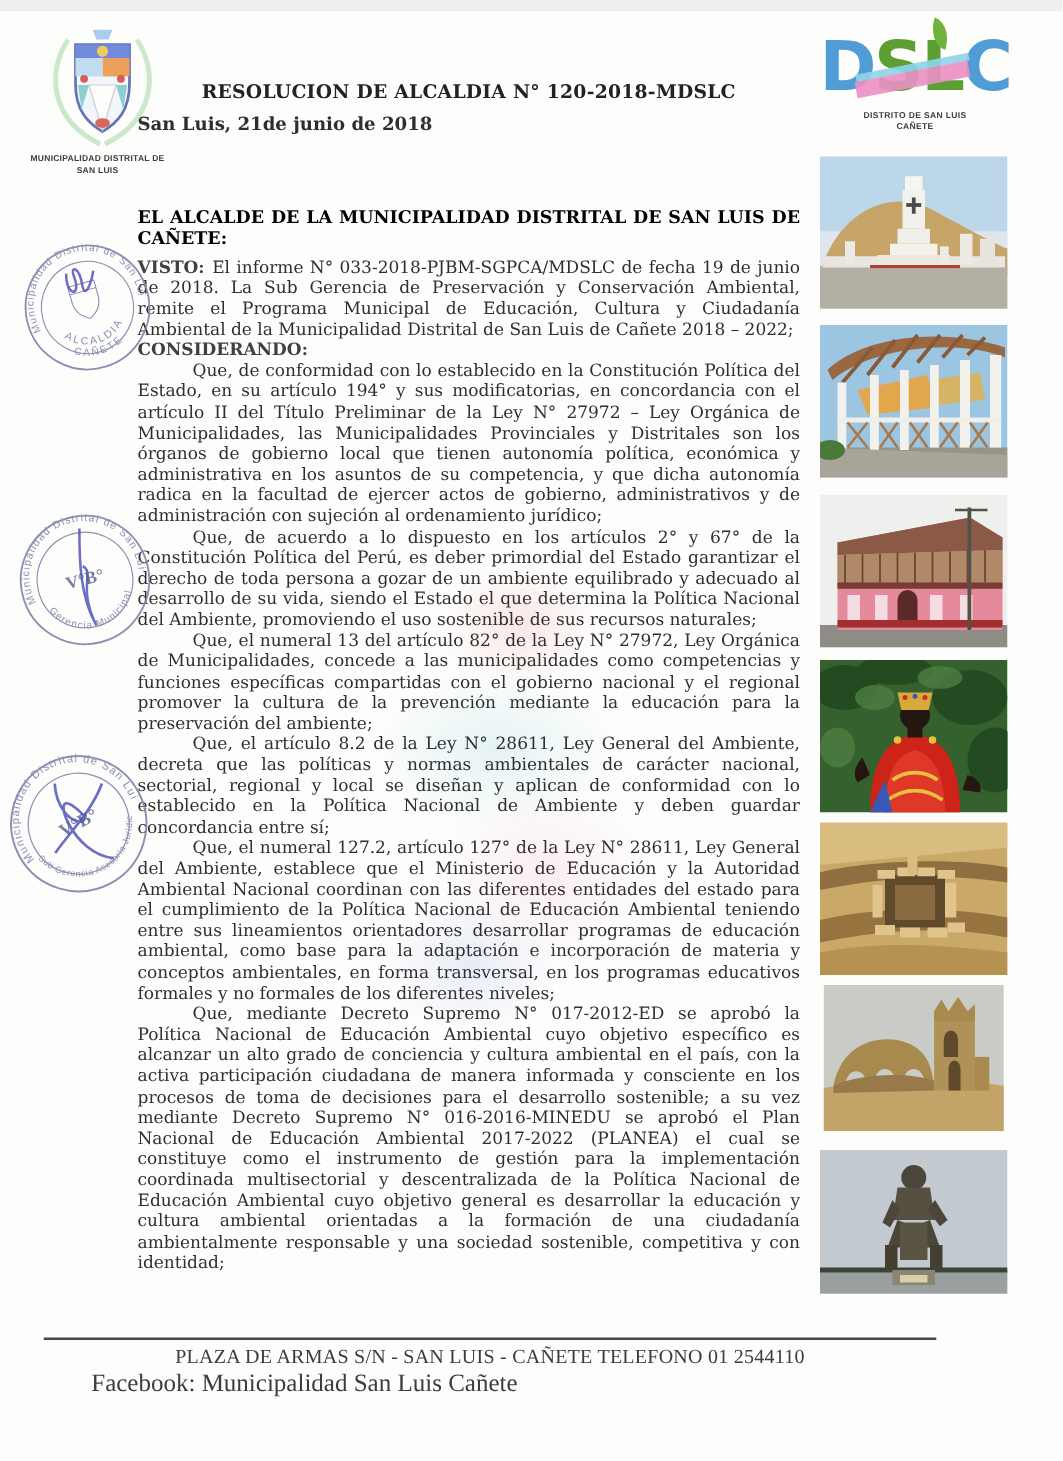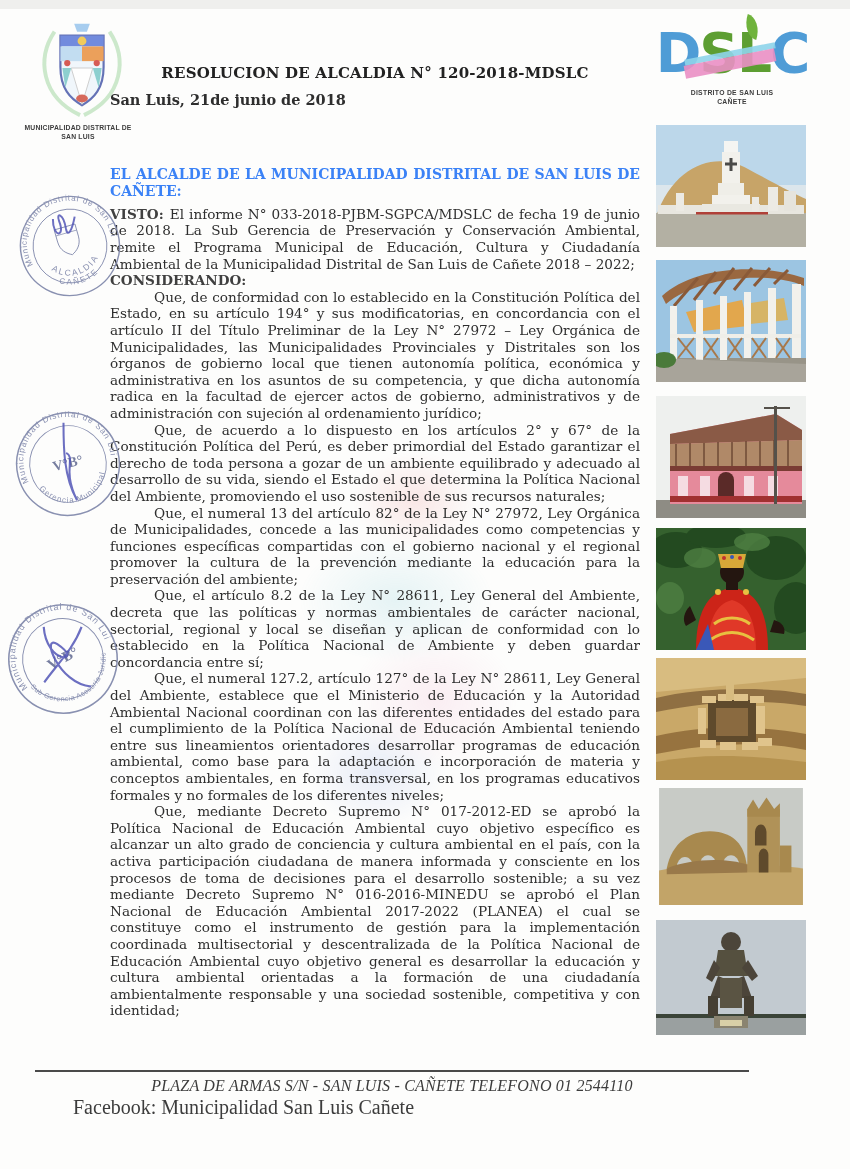--- a/index.html
+++ b/index.html
@@ -8,21 +8,21 @@
     background:#fdfdfc;font-family:"DejaVu Serif", serif;color:#2e2e2e;
   }
   .scan-top{position:absolute;top:0;left:0;width:850px;height:9px;background:#efefed;}
   
   .coa{position:absolute;left:32px;top:14px;width:100px;height:108px;opacity:.85;}
   .coa-caption{position:absolute;left:4px;top:124px;width:148px;text-align:center;
     font-family:"Liberation Sans", sans-serif;font-weight:bold;font-size:6.8px;line-height:8.5px;color:#3d3d3d;letter-spacing:.2px;}
   .doc{position:absolute;left:110px;top:64px;width:530px;z-index:1;}
   .title{font-size:15px;font-weight:bold;text-align:center;margin:0 0 9px 0;letter-spacing:.2px;color:#222;}
   .date{font-size:14.5px;text-align:left;margin:0 12px 58px 0;font-weight:bold;}
-  .salutation{font-weight:bold;text-align:justify;font-size:14px;line-height:17.4px;margin:0 0 5px 0;color:#3b82f6;}
+  .salutation{font-weight:bold;text-align:justify;font-size:14px;line-height:17.4px;margin:0 0 5px 0;color:#000000;}
   p.body-p{margin:0;text-align:justify;font-size:13.6px;line-height:16.6px;}
   .visto-label,.considerando{font-weight:bold;color:#404040;}
   .visto-label{margin-right:6px;}
   .considerando{font-size:14px;margin:5px 0 3px 0;}
   .para{text-indent:44px;margin-top:1px;}
   
   .dslc{position:absolute;left:648px;top:24px;width:168px;text-align:center;}
   .dslc-letters{position:relative;font-family:"DejaVu Sans", sans-serif;font-weight:900;
     font-size:55px;line-height:58px;letter-spacing:-2px;}
   .dslc-letters .d,.dslc-letters .c{color:#4f9cd6;}
@@ -45,21 +45,21 @@
     background:
       radial-gradient(90px 70px at 50% 20%, #e06060 0%, rgba(224,96,96,0) 70%),
       radial-gradient(140px 90px at 45% 45%, #58b8c8 0%, rgba(88,184,200,0) 70%),
       radial-gradient(120px 100px at 55% 70%, #e890b8 0%, rgba(232,144,184,0) 70%),
       radial-gradient(100px 80px at 40% 88%, #6888d8 0%, rgba(104,136,216,0) 70%);}
   
   .footer-rule{position:absolute;left:35px;top:1070px;width:714px;border-top:2px solid #4a4a4a;}
   .footer{position:absolute;left:35px;top:1075px;width:714px;text-align:center;
     font-family:"Liberation Serif", serif;color:#3c3c3c;}
   .footer .motto{font-size:15.5px;line-height:20px;}
-  .footer .address{font-size:16px;line-height:21px;letter-spacing:.2px;font-style:italic;}
+  .footer .address{font-size:16px;line-height:21px;letter-spacing:.2px;}
   .footer-row{display:flex;justify-content:space-between;font-size:20px;line-height:22px;padding:0 28px 0 38px;}
 </style>
 </head>
 <body>
 
 <div class="scan-top"></div>
 <div class="watermark"></div>
 
 <div class="coa">
   <svg viewBox="0 0 100 110" width="100" height="108">

